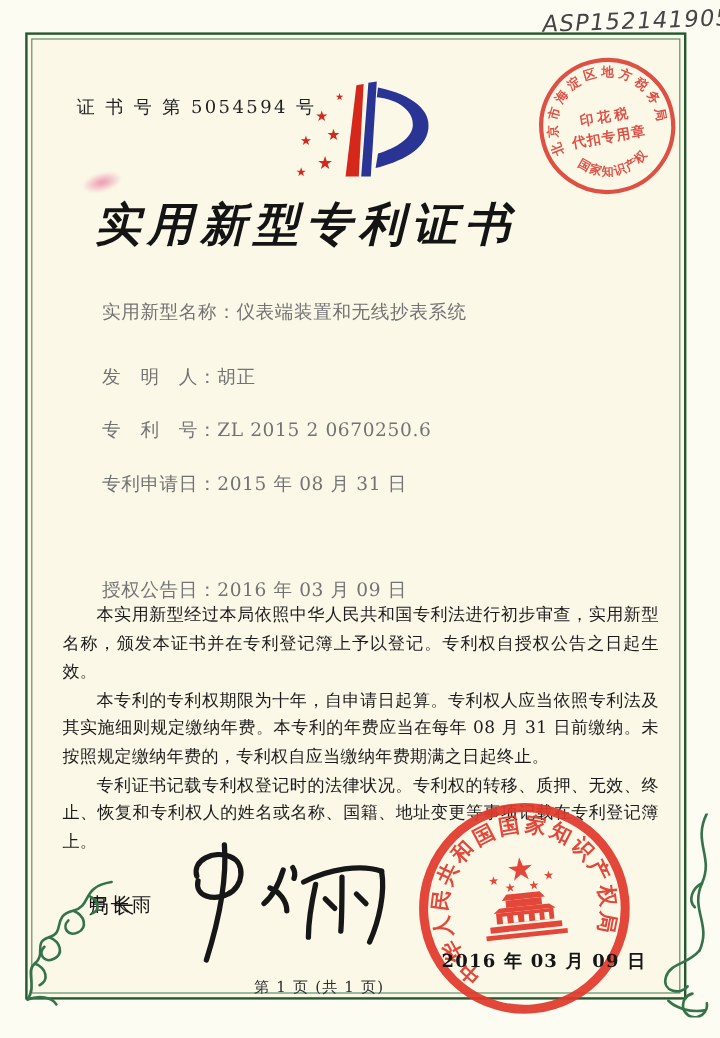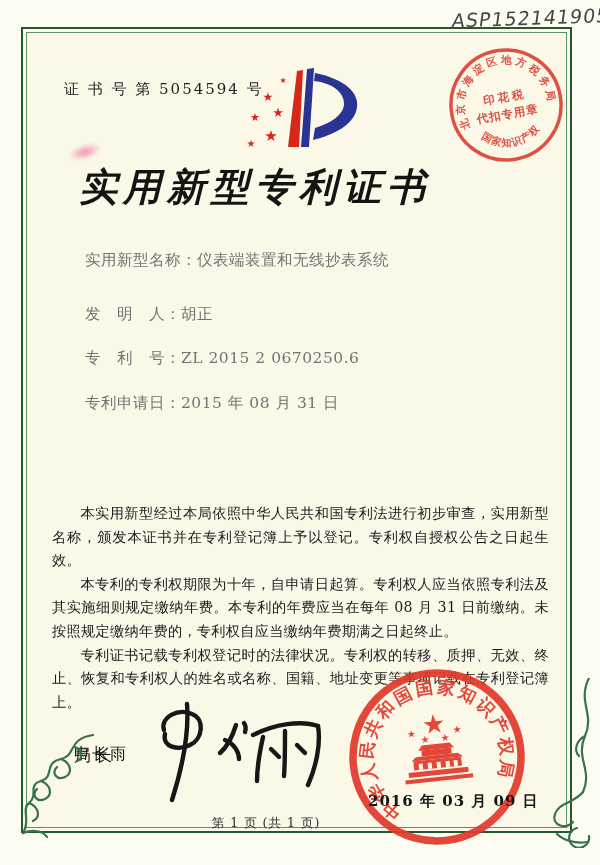--- a/index.html
+++ b/index.html
@@ -121,20 +121,23 @@
   </div>
   <div class="field-row" style="top:304px">
     <span>发　明　人：</span><span>胡正</span>
   </div>
   <div class="field-row" style="top:348px">
     <span>专　利　号：</span><span>ZL 2015 2 0670250.6</span>
   </div>
   <div class="field-row" style="top:393px">
     <span>专利申请日：</span><span>2015 年 08 月 31 日</span>
   </div>
+  <div class="field-row" style="top:482px">
+    <span>授权公告日：</span><span>2016 年 03 月 09 日</span>
+  </div>
 
   <div class="paras">
     <p>本实用新型经过本局依照中华人民共和国专利法进行初步审查，实用新型名称，颁发本证书并在专利登记簿上予以登记。专利权自授权公告之日起生效。</p>
     <p>本专利的专利权期限为十年，自申请日起算。专利权人应当依照专利法及其实施细则规定缴纳年费。本专利的年费应当在每年 08 月 31 日前缴纳。未按照规定缴纳年费的，专利权自应当缴纳年费期满之日起终止。</p>
     <p>专利证书记载专利权登记时的法律状况。专利权的转移、质押、无效、终止、恢复和专利权人的姓名或名称、国籍、地址变更等事项记载在专利登记簿上。</p>
   </div>
 
   <div class="signoff-title">局长</div>
   <div class="signoff-name">申长雨</div>
 

